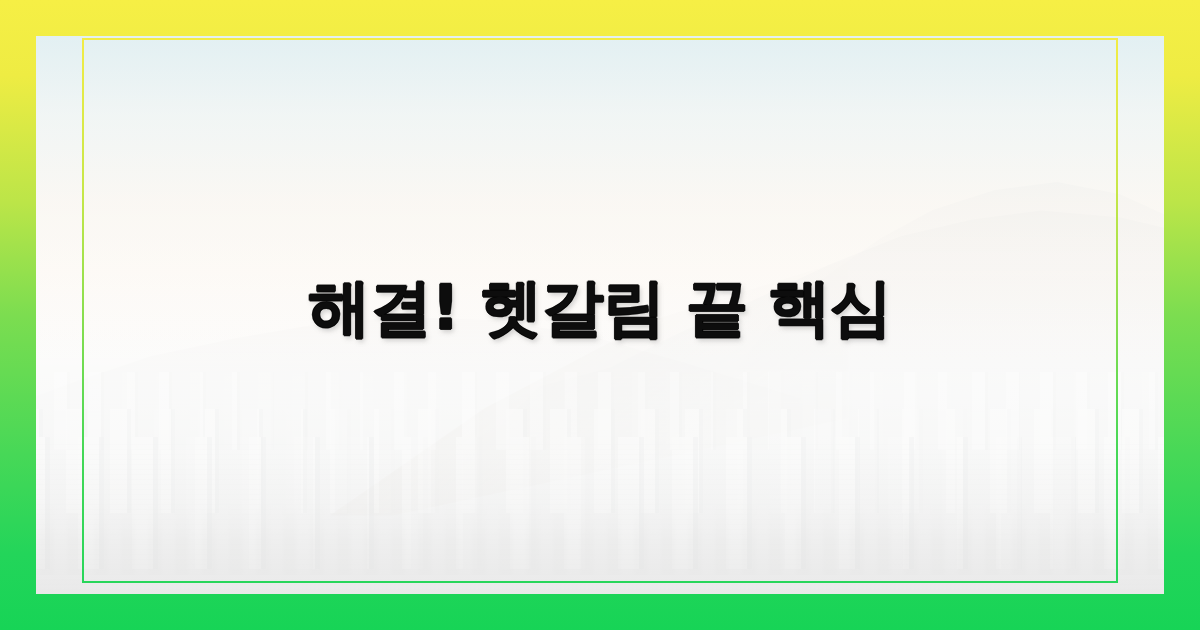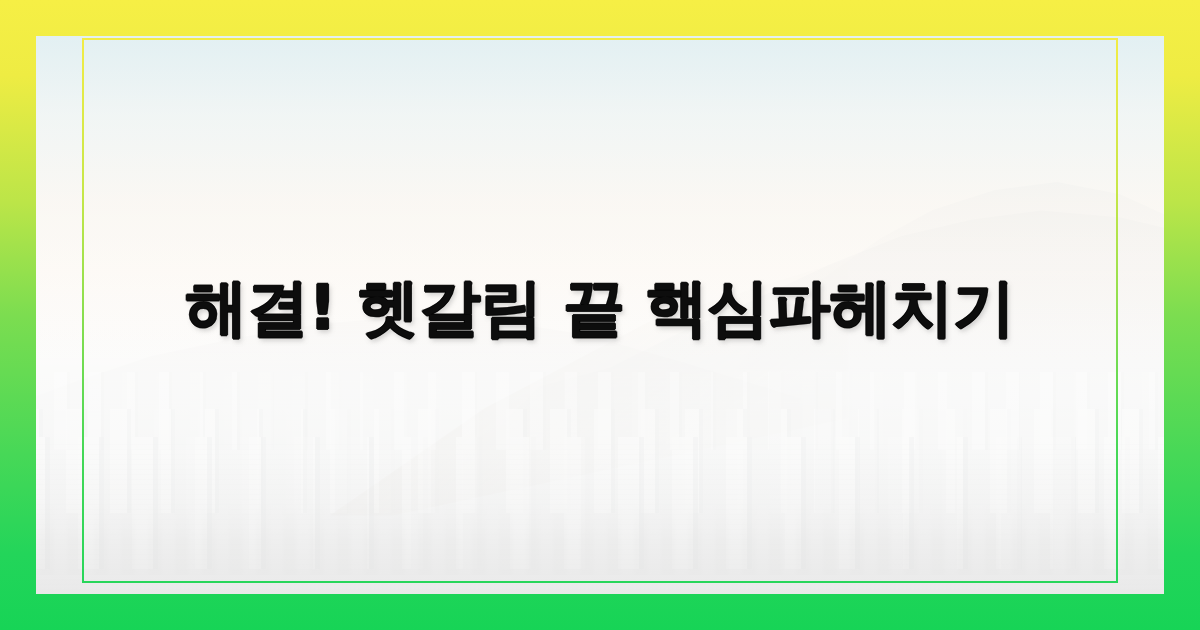--- a/index.html
+++ b/index.html
@@ -251,21 +251,21 @@
     pointer-events: none;
   }
 
   
   .title-wrap {
     position: absolute;
     left: 0;
     right: 0;
     top: 236px;
     display: flex;
-    flex-direction: row;
+    flex-direction: column;
     align-items: center;
     justify-content: center;
     pointer-events: none;
   }
   .title-line {
     font-family: "DejaVu Sans", "Liberation Sans", sans-serif;
     font-weight: 700;
     font-size: 62px;
     line-height: 1.16;
     letter-spacing: -0.5px;
@@ -303,17 +303,16 @@
       <div class="treeline"></div>
     </div>
 
     <div class="wash"></div>
     <div class="wash-top"></div>
 
     <div class="inner-rule"></div>
 
     <div class="title-wrap">
       <div class="title-line">해결! 헷갈림 끝 핵심</div>
-      <div class="title-line">파헤치기</div>
     </div>
 
   </div>
 </div>
 
 </body></html>

